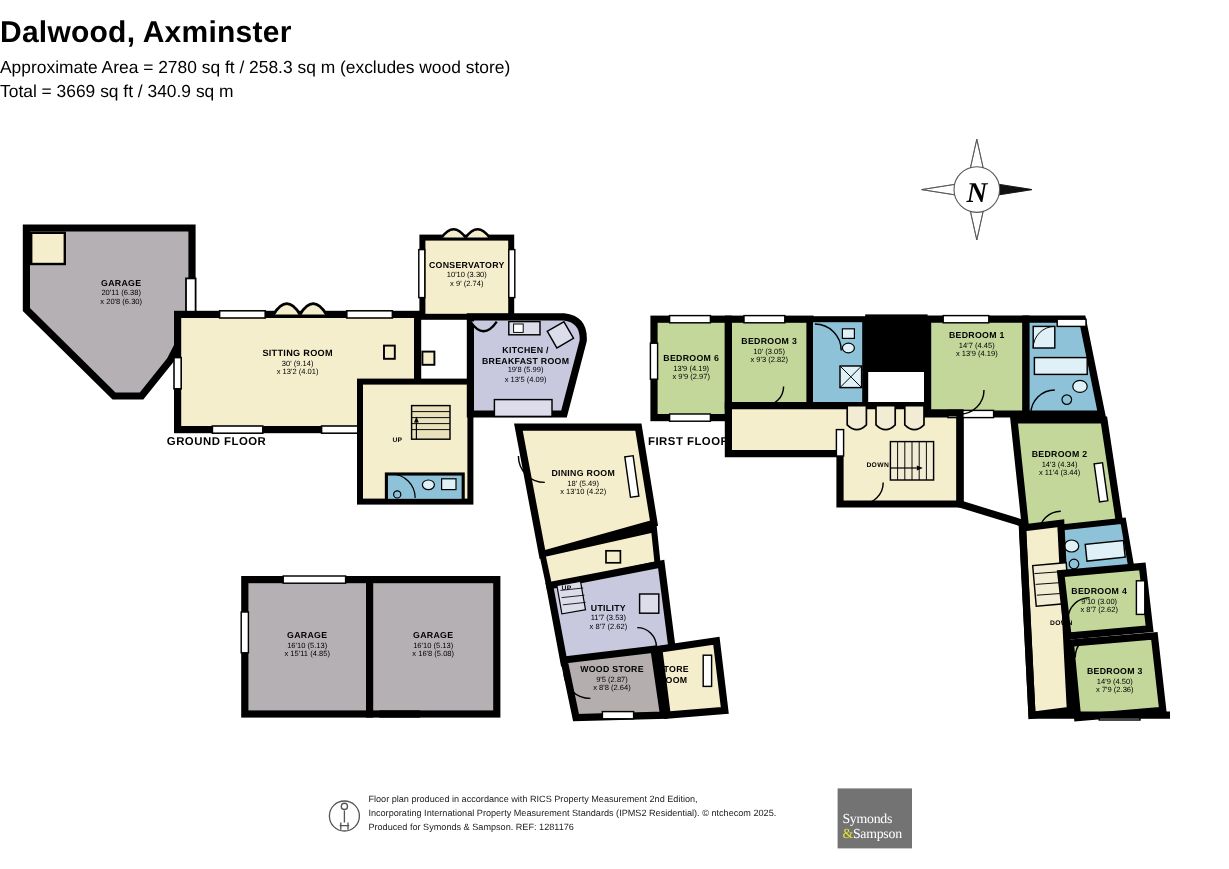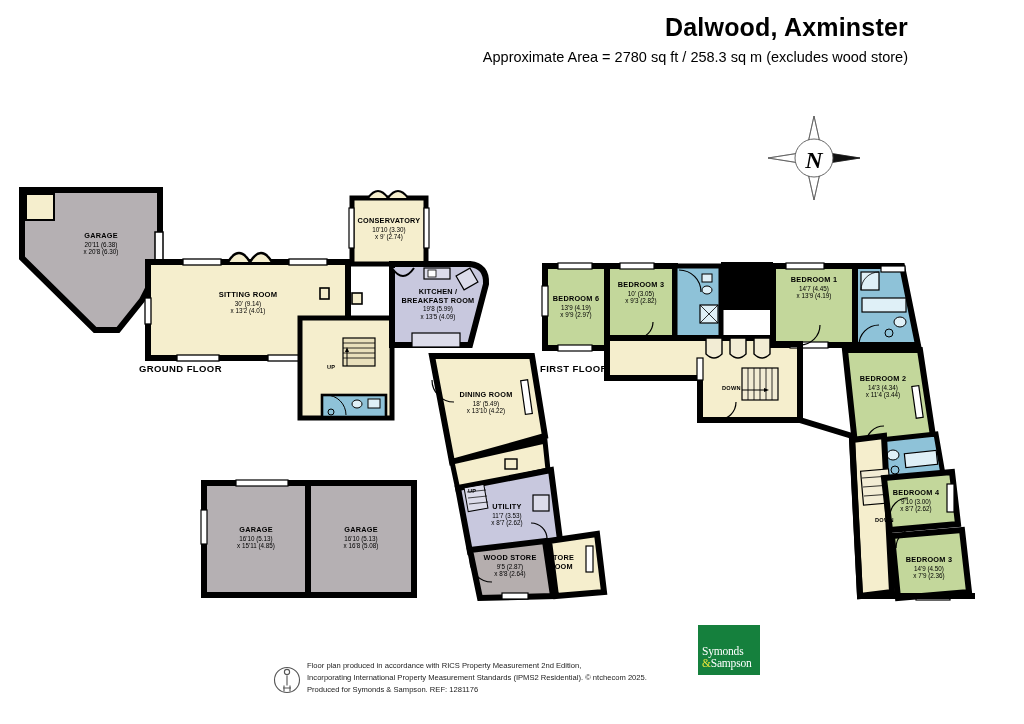--- a/index.html
+++ b/index.html
@@ -4,54 +4,55 @@
 <style>
   html,body{margin:0;padding:0;}
   body{
     width:1024px;height:724px;background:#ffffff;
     font-family:"Liberation Sans","DejaVu Sans",sans-serif;
     color:#000;overflow:hidden;position:relative;
   }
   #plan{position:absolute;left:0;top:0;width:1024px;height:724px;}
 
   
-  .header{position:absolute;left:0;top:0;width:908px;text-align:right;}
+  .header{position:absolute;left:0;top:0;width:908px;text-align:left;}
   .title{font-size:25px;font-weight:bold;letter-spacing:.2px;margin-top:13px;}
   .subline{font-size:14.5px;margin-top:7px;}
   .subline.s2{margin-top:4px;}
   .subline.s3{margin-top:4px;}
   .note{font-size:10.5px;margin-top:8px;}
 
   
   .floorlabel{position:absolute;font-size:9.5px;font-weight:bold;letter-spacing:.4px;}
 
   
   .room{position:absolute;text-align:center;line-height:1.18;white-space:nowrap;}
   .room .nm{font-size:7.3px;font-weight:bold;letter-spacing:.25px;}
   .room .d1,.room .d2{font-size:6.3px;}
   .room.big .nm{font-size:7.6px;}
 
   .stairtxt{position:absolute;font-size:5.6px;font-weight:bold;letter-spacing:.3px;}
 
   
   .footer{position:absolute;left:272px;top:660px;width:480px;height:46px;}
   .footer .ftxt{position:absolute;left:35px;top:0px;font-size:7.6px;line-height:1.55;color:#222;}
-  .logo{position:absolute;left:698px;top:625px;width:62px;height:50px;background:#15803d;}
+  .logo{position:absolute;left:698px;top:657px;width:62px;height:50px;background:#737373;}
   .logo .l1{position:absolute;left:4px;top:20px;font-size:11.5px;color:#fff;
             font-family:"Liberation Serif","DejaVu Serif",serif;letter-spacing:-.2px;}
   .logo .l2{position:absolute;left:4px;top:32px;font-size:11.5px;color:#fff;
             font-family:"Liberation Serif","DejaVu Serif",serif;letter-spacing:-.2px;}
   .logo .amp{color:#e7e33a;}
 </style>
 </head>
 <body>
 
 <div class="header">
   <div class="title">Dalwood, Axminster</div>
   <div class="subline s1">Approximate Area = 2780 sq ft / 258.3 sq m (excludes wood store)</div>
+  <div class="subline s3">Total = 3669 sq ft / 340.9 sq m</div>
 </div>
 
 <svg id="plan" viewBox="0 0 1024 724">
   <defs>
     <g id="doorarc"></g>
   </defs>
 
   <g>
     <path d="M22,190 L160,190 L160,265 L142,300 L118,330 L95,330 L22,258 Z" fill="#b5b0b3"></path>
     <path d="M22,190 L160,190 L160,265 L142,300 L118,330 L95,330 L22,258 Z" fill="none" stroke="#000" stroke-width="6"></path>

